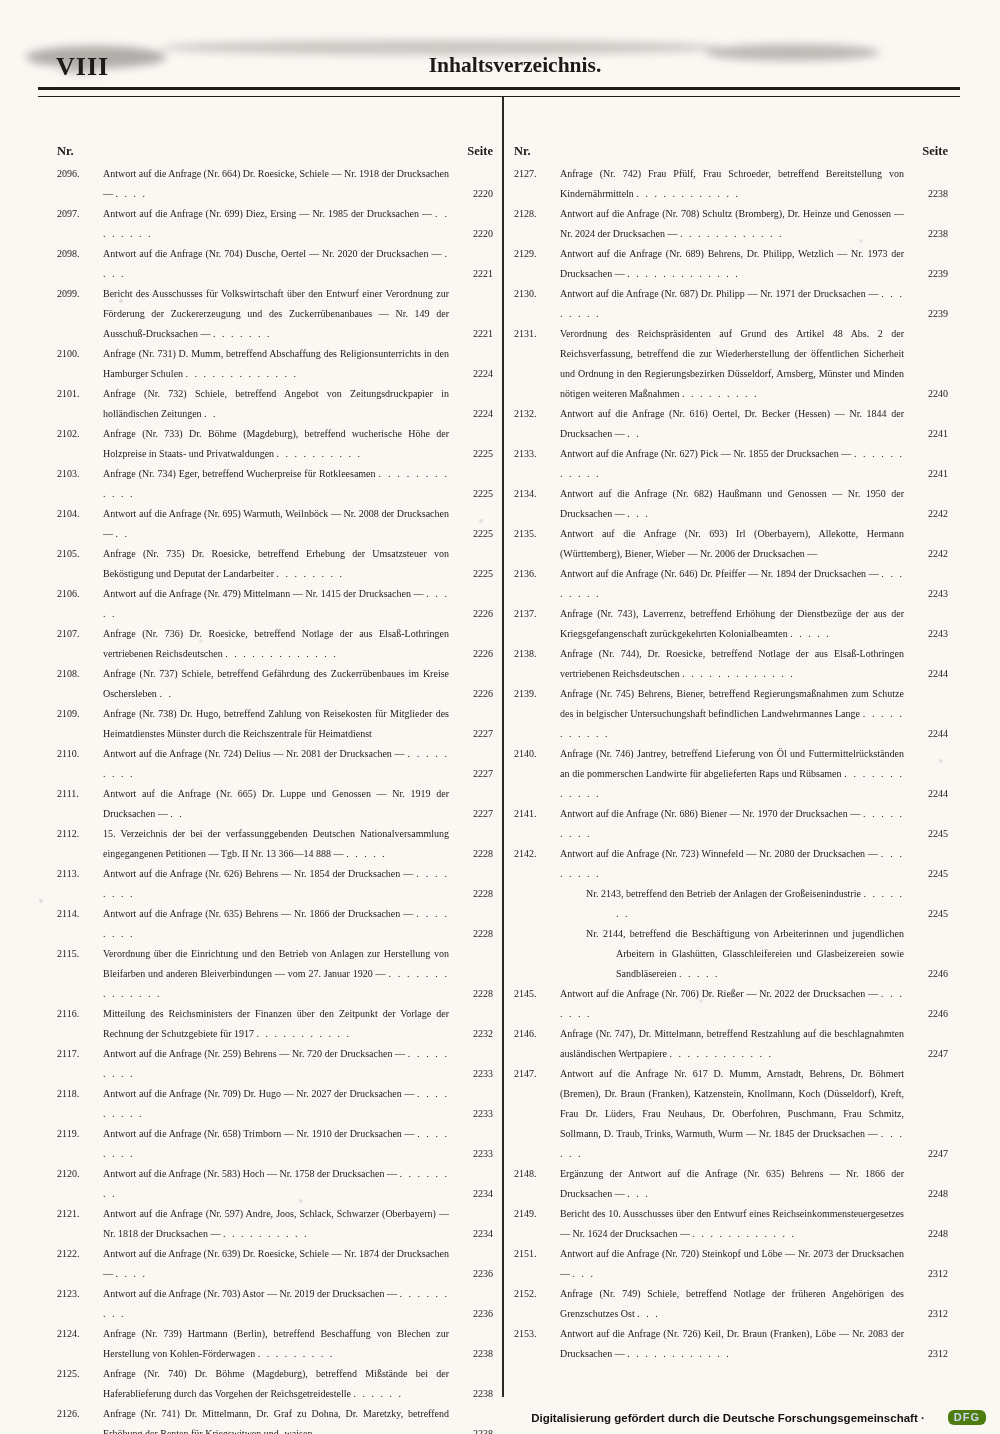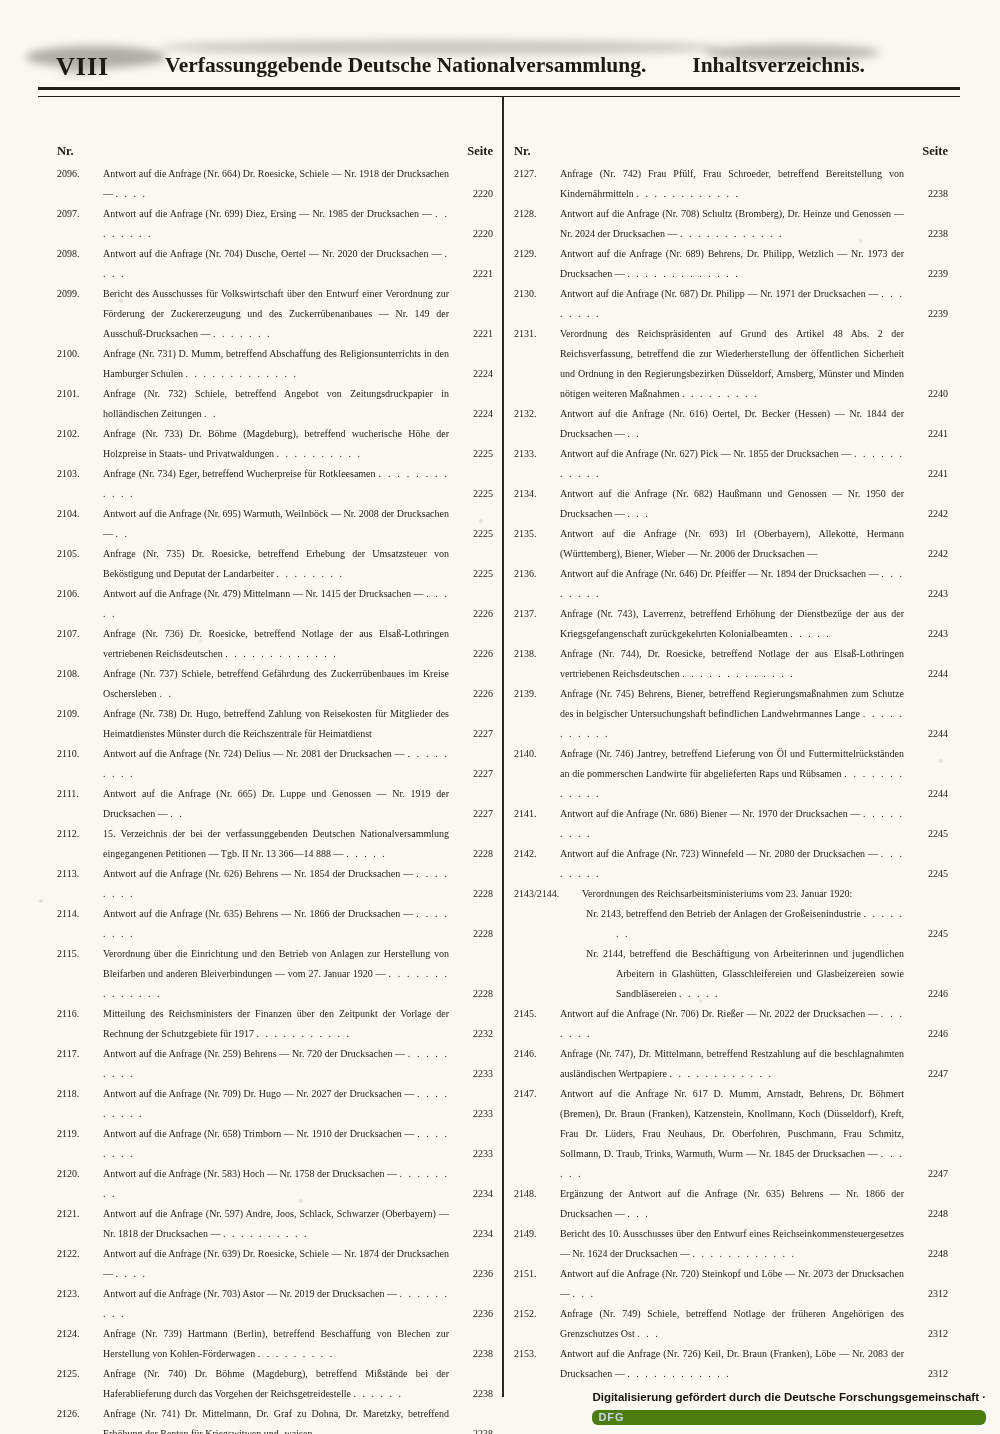--- a/index.html
+++ b/index.html
@@ -34,38 +34,37 @@
 
   .entry{position:relative;padding-left:46px;padding-right:44px;text-indent:-46px;
     text-align:justify;font-size:10px;line-height:20px;}
   .entry .num{display:inline-block;width:46px;text-indent:0;}
   .entry.wide{padding-left:68px;text-indent:-68px;}
   .entry.wide .num{width:68px;}
   .entry.sub{margin-left:72px;padding-left:30px;text-indent:-30px;}
   .entry .dots{letter-spacing:2px;white-space:normal;}
   .entry .page{position:absolute;right:0;bottom:0;text-indent:0;}
 
-  .footer{position:absolute;right:14px;bottom:9px;display:flex;gap:7px;
-    font-family:"Liberation Sans","DejaVu Sans",sans-serif;font-size:11.5px;font-weight:bold;color:#15130f;z-index:2;flex-direction:column;}
+  .footer{position:absolute;right:14px;bottom:9px;display:flex;align-items:center;gap:23px;
+    font-family:"Liberation Sans","DejaVu Sans",sans-serif;font-size:11.5px;font-weight:bold;color:#15130f;z-index:2;}
   .dfg-logo{display:inline-block;padding:1px 6px 2px 6px;font-size:11px;font-weight:bold;
     letter-spacing:1px;color:#cdd6ec;border-radius:1px;}
 </style>
 </head>
 <body style="background: rgb(250, 248, 243); color: rgb(29, 26, 23);">
 
 <div class="noise n1"></div>
 <div class="noise n2"></div>
 <div class="noise n3"></div>
 <div class="noise n4"></div>
 <div class="speck"></div>
 
 <div class="roman">VIII</div>
 
 <div class="masthead">
-  <span>Verfassunggebende Deutsche Nationalversammlung.</span>
   <span>Inhaltsverzeichnis.</span>
 </div>
 
 <div class="rule-double"></div>
 <div class="vrule"></div>
 
 <div class="col col-left" id="col-left">
   <div class="col-head">
     <span>Nr.</span>
     <span>Seite</span>
@@ -117,21 +116,20 @@
     <div class="entry"><span class="num">2133.</span><span class="body">Antwort auf die Anfrage (Nr. 627) Pick — Nr. 1855 der Drucksachen —</span> <span class="dots">. . . . . . . . . . .</span><span class="page">2241</span></div>
     <div class="entry"><span class="num">2134.</span><span class="body">Antwort auf die Anfrage (Nr. 682) Haußmann und Genossen — Nr. 1950 der Drucksachen —</span> <span class="dots">. . .</span><span class="page">2242</span></div>
     <div class="entry"><span class="num">2135.</span><span class="body">Antwort auf die Anfrage (Nr. 693) Irl (Oberbayern), Allekotte, Hermann (Württemberg), Biener, Wieber — Nr. 2006 der Drucksachen —</span><span class="page">2242</span></div>
     <div class="entry"><span class="num">2136.</span><span class="body">Antwort auf die Anfrage (Nr. 646) Dr. Pfeiffer — Nr. 1894 der Drucksachen —</span> <span class="dots">. . . . . . . .</span><span class="page">2243</span></div>
     <div class="entry"><span class="num">2137.</span><span class="body">Anfrage (Nr. 743), Laverrenz, betreffend Erhöhung der Dienstbezüge der aus der Kriegsgefangenschaft zurückgekehrten Kolonialbeamten</span> <span class="dots">. . . . .</span><span class="page">2243</span></div>
     <div class="entry"><span class="num">2138.</span><span class="body">Anfrage (Nr. 744), Dr. Roesicke, betreffend Notlage der aus Elsaß-Lothringen vertriebenen Reichsdeutschen</span> <span class="dots">. . . . . . . . . . . . .</span><span class="page">2244</span></div>
     <div class="entry"><span class="num">2139.</span><span class="body">Anfrage (Nr. 745) Behrens, Biener, betreffend Regierungsmaßnahmen zum Schutze des in belgischer Untersuchungshaft befindlichen Landwehrmannes Lange</span> <span class="dots">. . . . . . . . . . .</span><span class="page">2244</span></div>
     <div class="entry"><span class="num">2140.</span><span class="body">Anfrage (Nr. 746) Jantrey, betreffend Lieferung von Öl und Futtermittelrückständen an die pommerschen Landwirte für abgelieferten Raps und Rübsamen</span> <span class="dots">. . . . . . . . . . . .</span><span class="page">2244</span></div>
     <div class="entry"><span class="num">2141.</span><span class="body">Antwort auf die Anfrage (Nr. 686) Biener — Nr. 1970 der Drucksachen —</span> <span class="dots">. . . . . . . . .</span><span class="page">2245</span></div>
     <div class="entry"><span class="num">2142.</span><span class="body">Antwort auf die Anfrage (Nr. 723) Winnefeld — Nr. 2080 der Drucksachen —</span> <span class="dots">. . . . . . . .</span><span class="page">2245</span></div>
-    <div class="entry wide"><span class="num">2143/2144.</span><span class="body">Verordnungen des Reichsarbeitsministeriums vom 23. Januar 1920:</span></div>
     <div class="entry sub"><span class="body">Nr. 2143, betreffend den Betrieb der Anlagen der Großeisenindustrie</span> <span class="dots">. . . . . . .</span><span class="page">2245</span></div>
     <div class="entry sub"><span class="body">Nr. 2144, betreffend die Beschäftigung von Arbeiterinnen und jugendlichen Arbeitern in Glashütten, Glasschleifereien und Glasbeizereien sowie Sandbläsereien</span> <span class="dots">. . . . .</span><span class="page">2246</span></div>
     <div class="entry"><span class="num">2145.</span><span class="body">Antwort auf die Anfrage (Nr. 706) Dr. Rießer — Nr. 2022 der Drucksachen —</span> <span class="dots">. . . . . . .</span><span class="page">2246</span></div>
     <div class="entry"><span class="num">2146.</span><span class="body">Anfrage (Nr. 747), Dr. Mittelmann, betreffend Restzahlung auf die beschlagnahmten ausländischen Wertpapiere</span> <span class="dots">. . . . . . . . . . . .</span><span class="page">2247</span></div>
     <div class="entry"><span class="num">2147.</span><span class="body">Antwort auf die Anfrage Nr. 617 D. Mumm, Arnstadt, Behrens, Dr. Böhmert (Bremen), Dr. Braun (Franken), Katzenstein, Knollmann, Koch (Düsseldorf), Kreft, Frau Dr. Lüders, Frau Neuhaus, Dr. Oberfohren, Puschmann, Frau Schmitz, Sollmann, D. Traub, Trinks, Warmuth, Wurm — Nr. 1845 der Drucksachen —</span> <span class="dots">. . . . . .</span><span class="page">2247</span></div>
     <div class="entry"><span class="num">2148.</span><span class="body">Ergänzung der Antwort auf die Anfrage (Nr. 635) Behrens — Nr. 1866 der Drucksachen —</span> <span class="dots">. . .</span><span class="page">2248</span></div>
     <div class="entry"><span class="num">2149.</span><span class="body">Bericht des 10. Ausschusses über den Entwurf eines Reichseinkommensteuergesetzes — Nr. 1624 der Drucksachen —</span> <span class="dots">. . . . . . . . . . . .</span><span class="page">2248</span></div>
     <div class="entry"><span class="num">2151.</span><span class="body">Antwort auf die Anfrage (Nr. 720) Steinkopf und Löbe — Nr. 2073 der Drucksachen —</span> <span class="dots">. . .</span><span class="page">2312</span></div>
     <div class="entry"><span class="num">2152.</span><span class="body">Anfrage (Nr. 749) Schiele, betreffend Notlage der früheren Angehörigen des Grenzschutzes Ost</span> <span class="dots">. . .</span><span class="page">2312</span></div>
     <div class="entry"><span class="num">2153.</span><span class="body">Antwort auf die Anfrage (Nr. 726) Keil, Dr. Braun (Franken), Löbe — Nr. 2083 der Drucksachen —</span> <span class="dots">. . . . . . . . . . . .</span><span class="page">2312</span></div>

